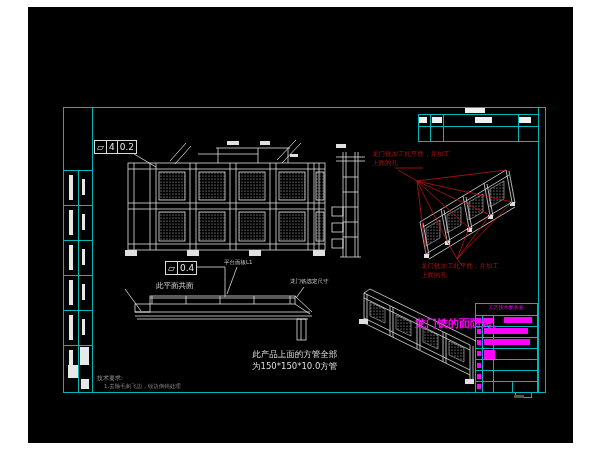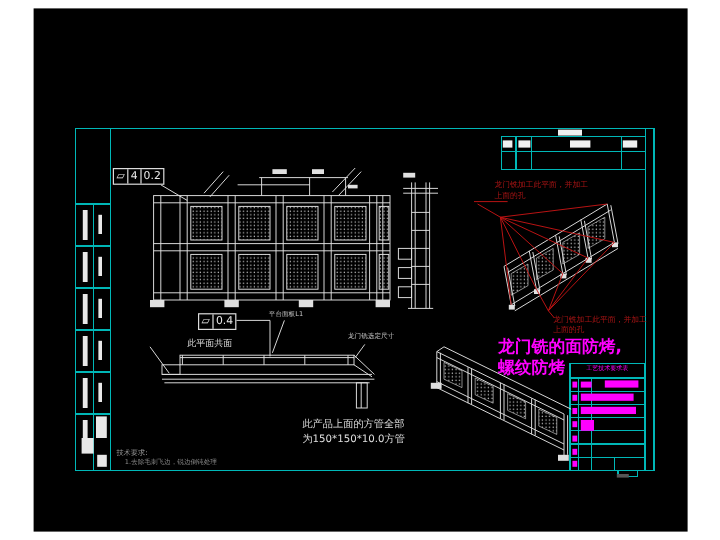--- a/index.html
+++ b/index.html
@@ -6,22 +6,22 @@
     font-family:"DejaVu Sans",sans-serif;}
   #page{position:relative;width:600px;height:450px;background:#ffffff;}
   #viewport{position:absolute;left:28px;top:7px;width:545px;height:436px;background:#000;}
   #linework{position:absolute;left:0;top:0;}
   .lbl{position:absolute;white-space:nowrap;line-height:1.2;}
   .fcf{position:absolute;display:flex;border:1px solid #dcdcdc;background:#000;color:#e8e8e8;}
   .fcf span{display:block;border-right:1px solid #dcdcdc;padding:0 2px;font-size:9px;line-height:12px;}
   .fcf span:last-child{border-right:none;}
   .coplanar{color:#dcdcdc;font-size:7.5px;}
   .smalllbl{color:#c8c8c8;font-size:5.5px;}
-  .rednote{color:#a81414;font-size:6.5px;line-height:1.45;margin-left:40px;}
-  .magenta{color:#ff00ff;font-size:14px;font-weight:bold;line-height:1.25;}
+  .rednote{color:#a81414;font-size:6.5px;line-height:1.45;}
+  .magenta{color:#ff00ff;font-size:11px;font-weight:bold;line-height:1.25;margin-top:36px;}
   .tube{color:#dedede;font-size:8.5px;line-height:1.45;}
   .tech-title{color:#9a9a9a;font-size:6px;}
   .tech-item{color:#8a8a8a;font-size:5.5px;}
   .tb-header{color:#ff00ff;font-size:5px;width:62px;text-align:center;overflow:hidden;}
 </style>
 </head>
 <body>
 
 <div id="page">
   <div id="viewport">
@@ -313,24 +313,23 @@
       <div>上面的孔</div>
     </div>
 
     <div class="lbl rednote" style="left:393px;top:255px;">
       <div>龙门铣加工此平面，并加工</div>
       <div>上面的孔</div>
     </div>
 
     <div class="lbl magenta" style="left:387px;top:274px;">
       <div>龙门铣的面防烤,</div>
-      <div>螺纹防烤</div>
-    </div>
-
-    <div class="lbl tube" style="left:224px;top:341px;">
+    </div>
+
+    <div class="lbl tube" style="left:224px;top:341px;text-align:center;">
       <div>此产品上面的方管全部</div>
       <div>为150*150*10.0方管</div>
     </div>
 
     <div class="lbl tech-title" style="left:69px;top:367px;">技术要求:</div>
     <div class="lbl tech-item" style="left:76px;top:376px;">1.去除毛刺飞边，锐边倒钝处理</div>
 
     <div class="lbl tb-header" style="left:447px;top:297px;">工艺技术要求表</div>
   </div>
 </div>

